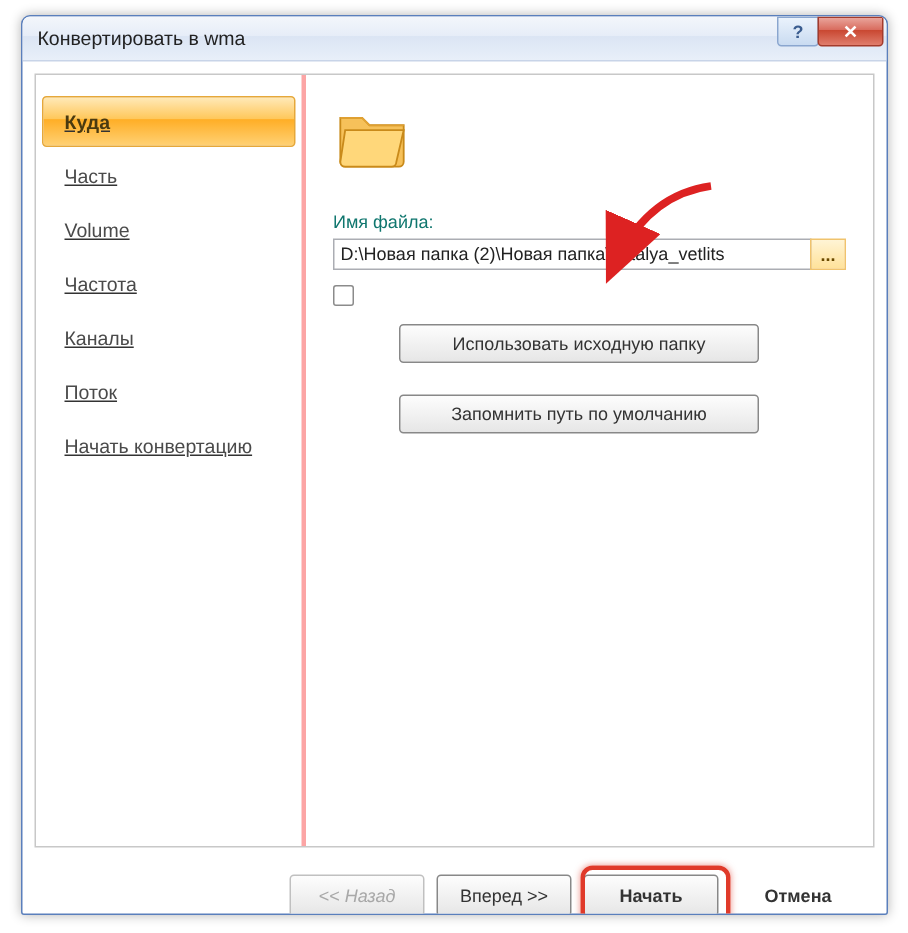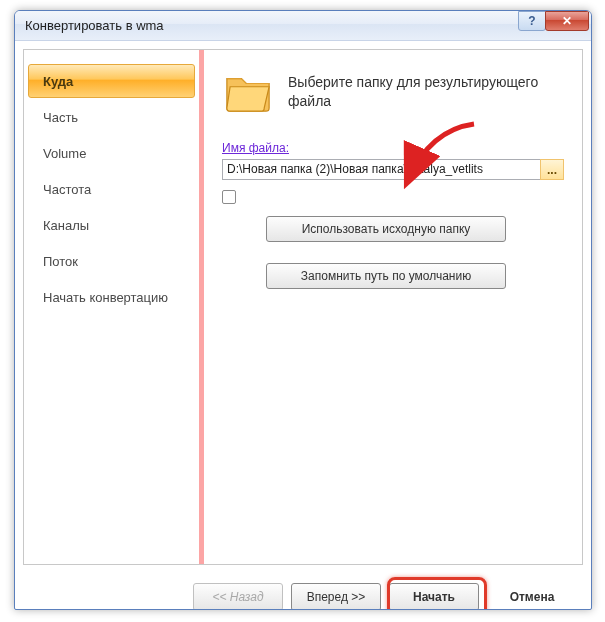--- a/index.html
+++ b/index.html
@@ -52,22 +52,23 @@
   }
   .content {
     border: 1px solid #c8c8c8;
     margin: 8px;
     height: 516px;
     display: flex;
     background: #fff;
   }
   .sidebar {
     width: 180px;
-    border-right: 5px solid #fca5a5;
+    border-right: 3px solid #fca5a5;
     padding-top: 12px;
+    text-decoration: underline;
   }
   .sideitem {
     height: 34px;
     line-height: 34px;
     padding: 0 14px;
     font-size: 13px;
     color: #4a4a4a;
     cursor: pointer;
     border: 1px solid transparent;
     border-radius: 3px;
@@ -76,21 +77,21 @@
   .sideitem.active {
     background: linear-gradient(to bottom, #ffe9b8 0%, #ffc759 45%, #ffae26 46%, #ffd174 100%);
     border: 1px solid #e6a83a;
     font-weight: 700;
     color: #4a3a10;
   }
   .mainpane { flex: 1; position: relative; padding: 14px 18px; }
   .headrow { display: flex; align-items: center; gap: 14px; margin-bottom: 22px; }
   .foldericon svg { width: 52px; height: 52px; }
   .heading { font-size: 14px; color: #333; line-height: 1.3; }
-  .label { color: #6d28d9; text-decoration: underline; }
+  .label { color: #0f766e; }
   .filepath-row { margin-top: 4px; display: flex; }
   .filepath {
     flex: 1; height: 21px; border: 1px solid #abadb3;
     background: #fff; padding: 2px 4px; font-size: 12px; color: #222;
     white-space: nowrap; overflow: hidden; text-overflow: clip;
   }
   .browsebtn {
     width: 24px; height: 21px; border: 1px solid #f0c36d;
     background: linear-gradient(to bottom, #fff4d5, #ffe29a);
     display: flex; align-items: center; justify-content: center;
@@ -154,24 +155,20 @@
 
     <div class="mainpane">
       <div class="headrow">
         <span class="foldericon">
           <svg viewBox="0 0 64 64">
             <path d="M6 18 h18 l6 6 h28 v30 a4 4 0 0 1 -4 4 H10 a4 4 0 0 1 -4 -4 z" fill="#f6c15a" stroke="#c98a1a" stroke-width="1.5"></path>
             <path d="M6 18 h18 l6 6 h28" fill="none" stroke="#e8a83a"></path>
             <path d="M10 28 h48 l-6 26 a4 4 0 0 1 -4 4 H10 a4 4 0 0 1 -4 -4 z" fill="#ffd77a" stroke="#c98a1a" stroke-width="1.5"></path>
           </svg>
         </span>
-        <div class="heading">
-          <div>Выберите папку для результирующего</div>
-          <div>файла</div>
-        </div>
       </div>
 
       <div class="label">Имя файла:</div>
       <div class="filepath-row">
         <div class="filepath">D:\Новая папка (2)\Новая папка\natalya_vetlits</div>
         <div class="browsebtn">...</div>
       </div>
 
       <div class="check-row">
         <span class="checkbox"></span>

